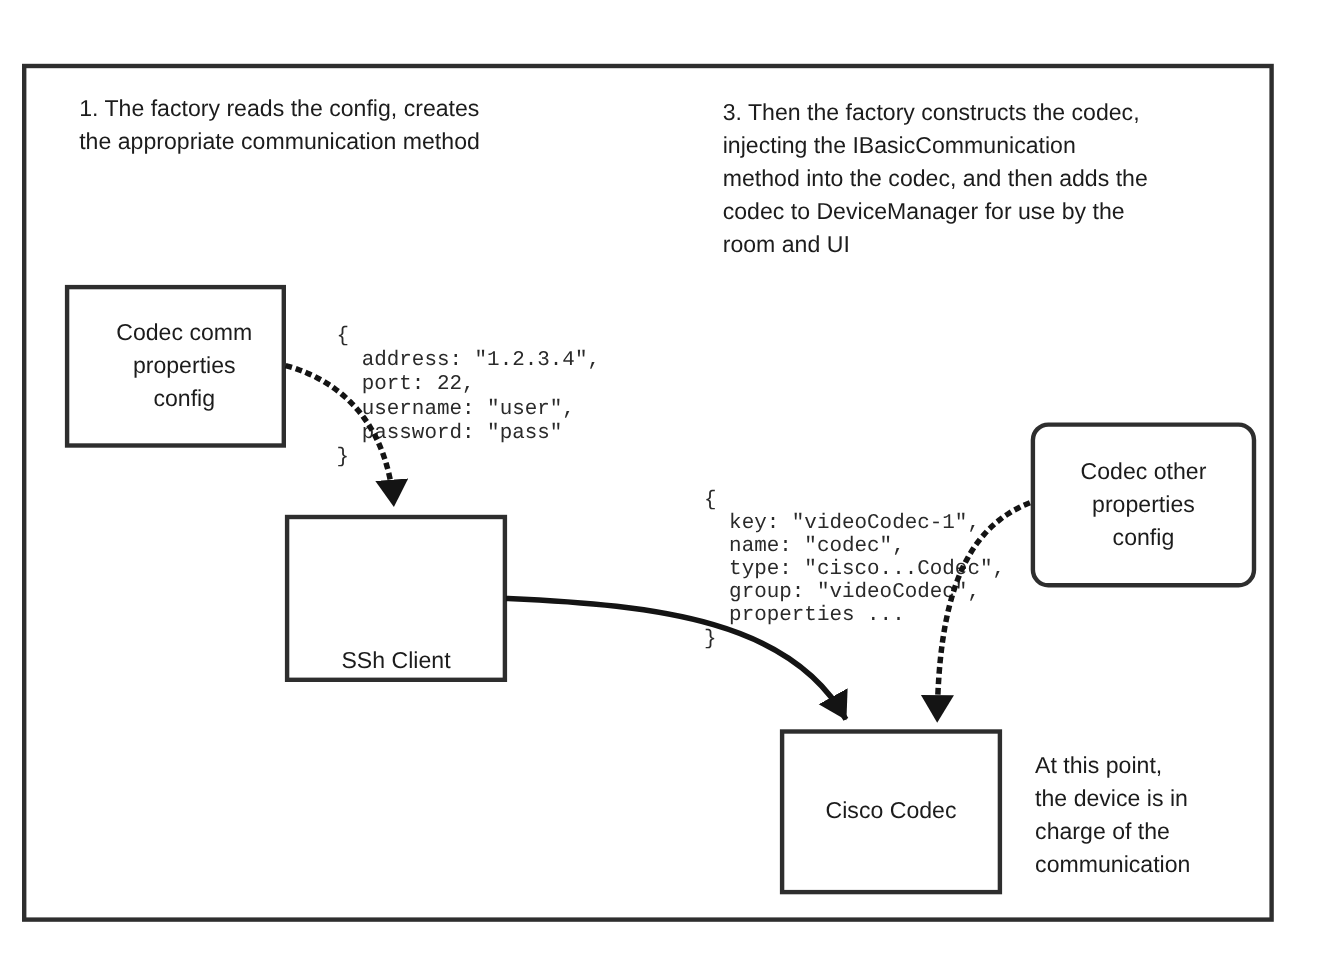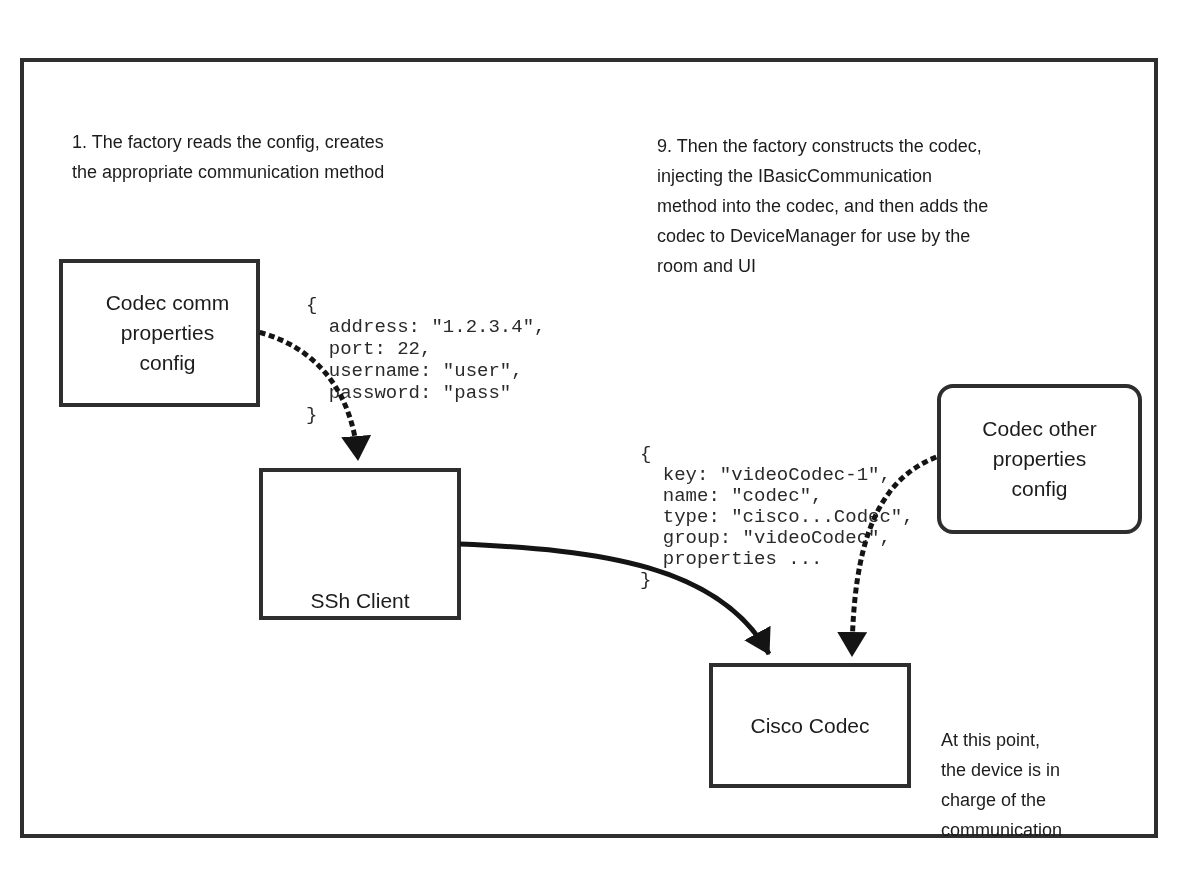--- a/index.html
+++ b/index.html
@@ -20,46 +20,45 @@
     position: absolute;
     left: 20px;
     top: 58px;
     width: 1138px;
     height: 780px;
     border: 4px solid #2e2e2e;
     box-sizing: border-box;
   }
   .note {
     position: absolute;
-    font-size: 18px;
+    font-size: 21px;
     line-height: 30px;
     white-space: pre-line;
     color: #1c1c1c;
-    margin-top: 43px;
   }
   .note-step1 { left: 72px;  top: 84px;  width: 500px; }
   .note-step2 { left: 657px; top: 88px;  width: 490px; }
   .note-final { left: 941px; top: 682px; width: 230px; }
   .node {
     position: absolute;
     border: 4px solid #2e2e2e;
     box-sizing: border-box;
     background: #ffffff;
     display: flex;
     align-items: center;
     justify-content: center;
     text-align: center;
     font-size: 21px;
     line-height: 30px;
     white-space: pre-line;
   }
   .node-codec-comm  { left: 59px;  top: 259px; width: 201px; height: 148px; padding-left: 16px; }
   .node-ssh-client  { left: 259px; top: 468px; width: 202px; height: 152px; align-items: flex-end; }
   .node-codec-other { left: 937px; top: 384px; width: 205px; height: 150px; border-radius: 16px; }
-  .node-cisco-codec { left: 709px; top: 663px; width: 202px; height: 125px; }
+  .node-cisco-codec { left: 709px; top: 663px; width: 202px; height: 150px; }
   .code {
     position: absolute;
     margin: 0;
     font-family: "Liberation Mono", monospace;
     font-size: 19px;
     line-height: 22px;
     white-space: pre;
     color: #2a2a2a;
   }
   .code-comm  { left: 306px; top: 294px; }
@@ -85,21 +84,21 @@
 </head>
 <body>
 
 <div class="canvas">
 
   <div class="frame"></div>
 
   <div class="note note-step1">1. The factory reads the config, creates
 the appropriate communication method</div>
 
-  <div class="note note-step2">9. Then the factory constructs the codec,
+  <div class="note note-step2">3. Then the factory constructs the codec,
 injecting the IBasicCommunication
 method into the codec, and then adds the
 codec to DeviceManager for use by the
 room and UI</div>
 
   <div class="node node-codec-comm">
     <span>Codec comm
 properties
 config</span>
   </div>

